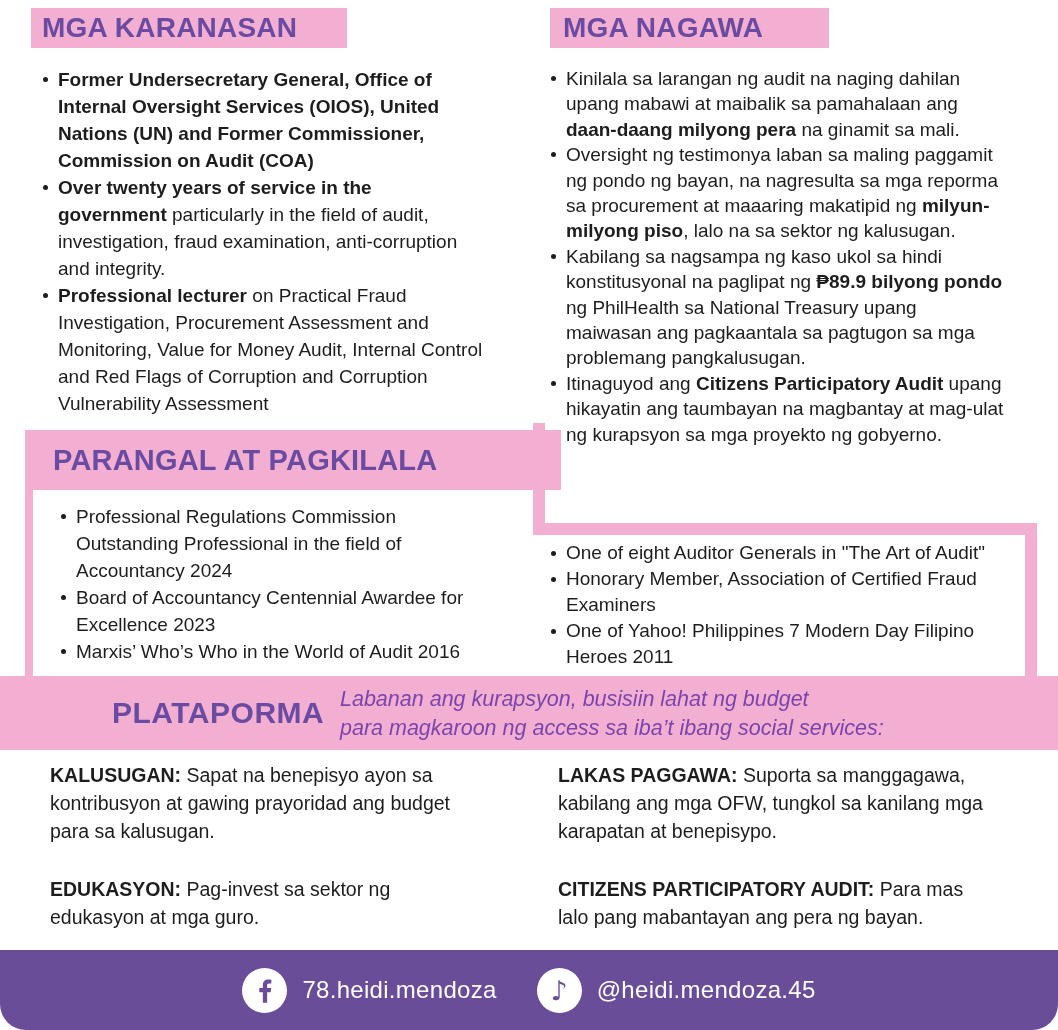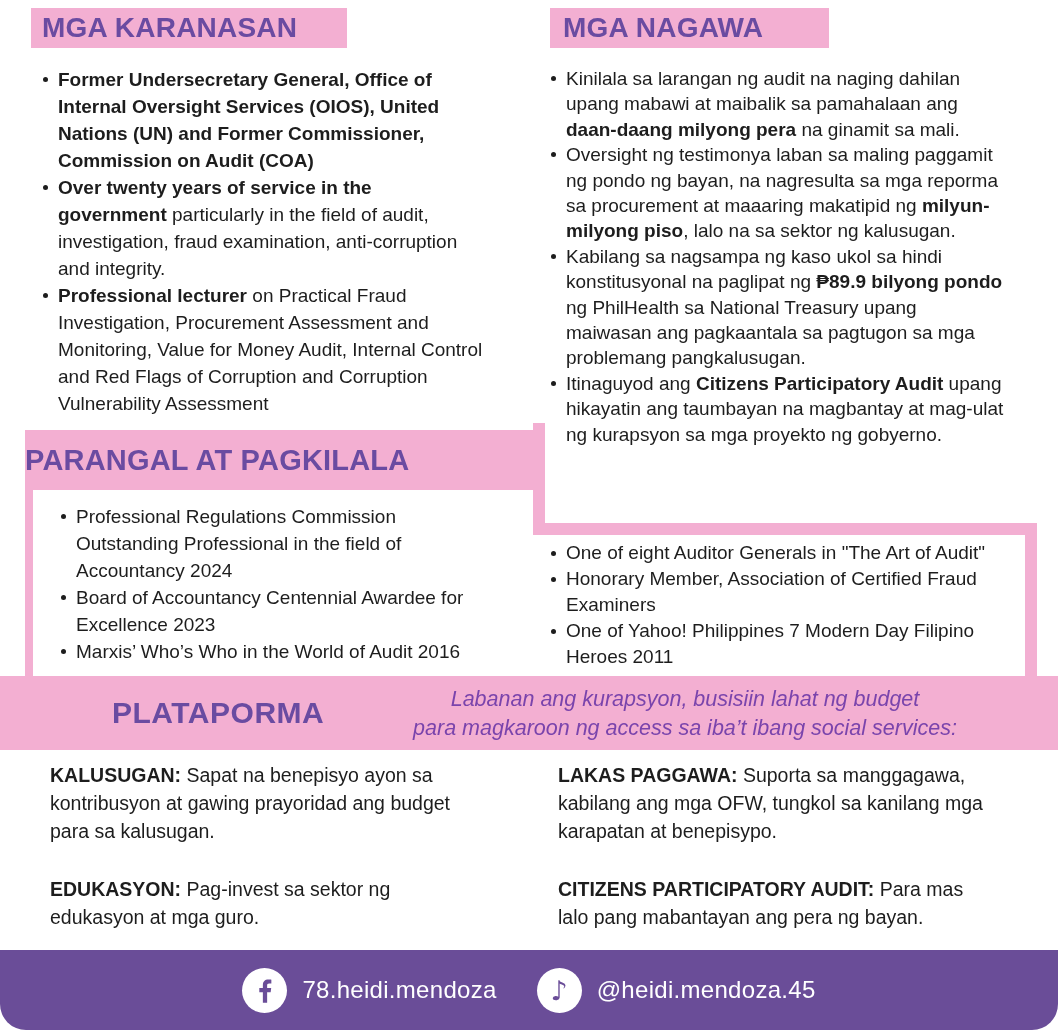--- a/index.html
+++ b/index.html
@@ -8,21 +8,21 @@
     font-family:"Liberation Sans","DejaVu Sans",sans-serif;
     overflow:hidden;border-radius:0 0 26px 26px;color:var(--body,#1d1d1d);
   }
   .pinkbg{background:var(--pink,#F3AFD2);}
   .hdr{
     position:absolute;display:flex;align-items:center;
     color:var(--purple,#6A4BA1);font-weight:bold;letter-spacing:.2px;
   }
   #hdr-karanasan{left:31px;top:8px;width:305px;height:40px;font-size:28px;padding-left:11px;}
   #hdr-nagawa{left:550px;top:8px;width:266px;height:40px;font-size:28px;padding-left:13px;}
-  #parangal-hdr{left:25px;top:430px;width:508px;height:60px;font-size:29px;padding-left:0;}
+  #parangal-hdr{left:25px;top:430px;width:508px;height:60px;font-size:29px;padding-left:28px;}
   .strip{position:absolute;background:var(--pink,#F3AFD2);}
   #parangal-left-border{left:25px;top:488px;width:8px;height:190px;}
   #rightbox-tab{left:533px;top:423px;width:12px;height:112px;}
   #rightbox-top{left:533px;top:523px;width:504px;height:12px;}
   #rightbox-right{left:1025px;top:523px;width:12px;height:155px;}
   ul.blist{position:absolute;list-style:none;margin:0;padding:0;font-size:19px;}
   ul.blist li{position:relative;padding-left:20px;}
   ul.blist li::before{
     content:"";position:absolute;left:5px;top:11px;width:5px;height:5px;
     border-radius:50%;background:#1d1d1d;
@@ -32,21 +32,21 @@
   #list-nagawa{left:546px;top:66px;width:460px;line-height:25.4px;}
   #list-nagawa li::before{top:10px;}
   #list-parangal{left:56px;top:503px;width:420px;line-height:27px;}
   #list-extra{left:546px;top:540px;width:482px;line-height:26px;}
   #band{position:absolute;left:0;top:676px;width:1058px;height:74px;}
   #band-title{
     position:absolute;left:112px;top:0;height:74px;display:flex;align-items:center;
     font-size:30px;font-weight:bold;color:var(--purple,#6A4BA1);letter-spacing:.5px;
   }
   #band-tagline{
-    position:absolute;left:340px;top:9px;width:690px;text-align:center;
+    position:absolute;left:340px;top:9px;width:690px;
     font-size:21.5px;font-style:italic;color:var(--tagline,#7A44AC);line-height:29px;
   }
   .pcol{position:absolute;top:761px;font-size:19.5px;line-height:28px;}
   #pcol-left{left:50px;width:426px;}
   #pcol-right{left:558px;width:430px;}
   .pitem + .pitem{margin-top:30px;}
   #footer{
     position:absolute;left:0;top:950px;width:1058px;height:80px;
     background:var(--footer,#6A4D98);display:flex;align-items:center;justify-content:center;
     gap:40px;color:#fff;

